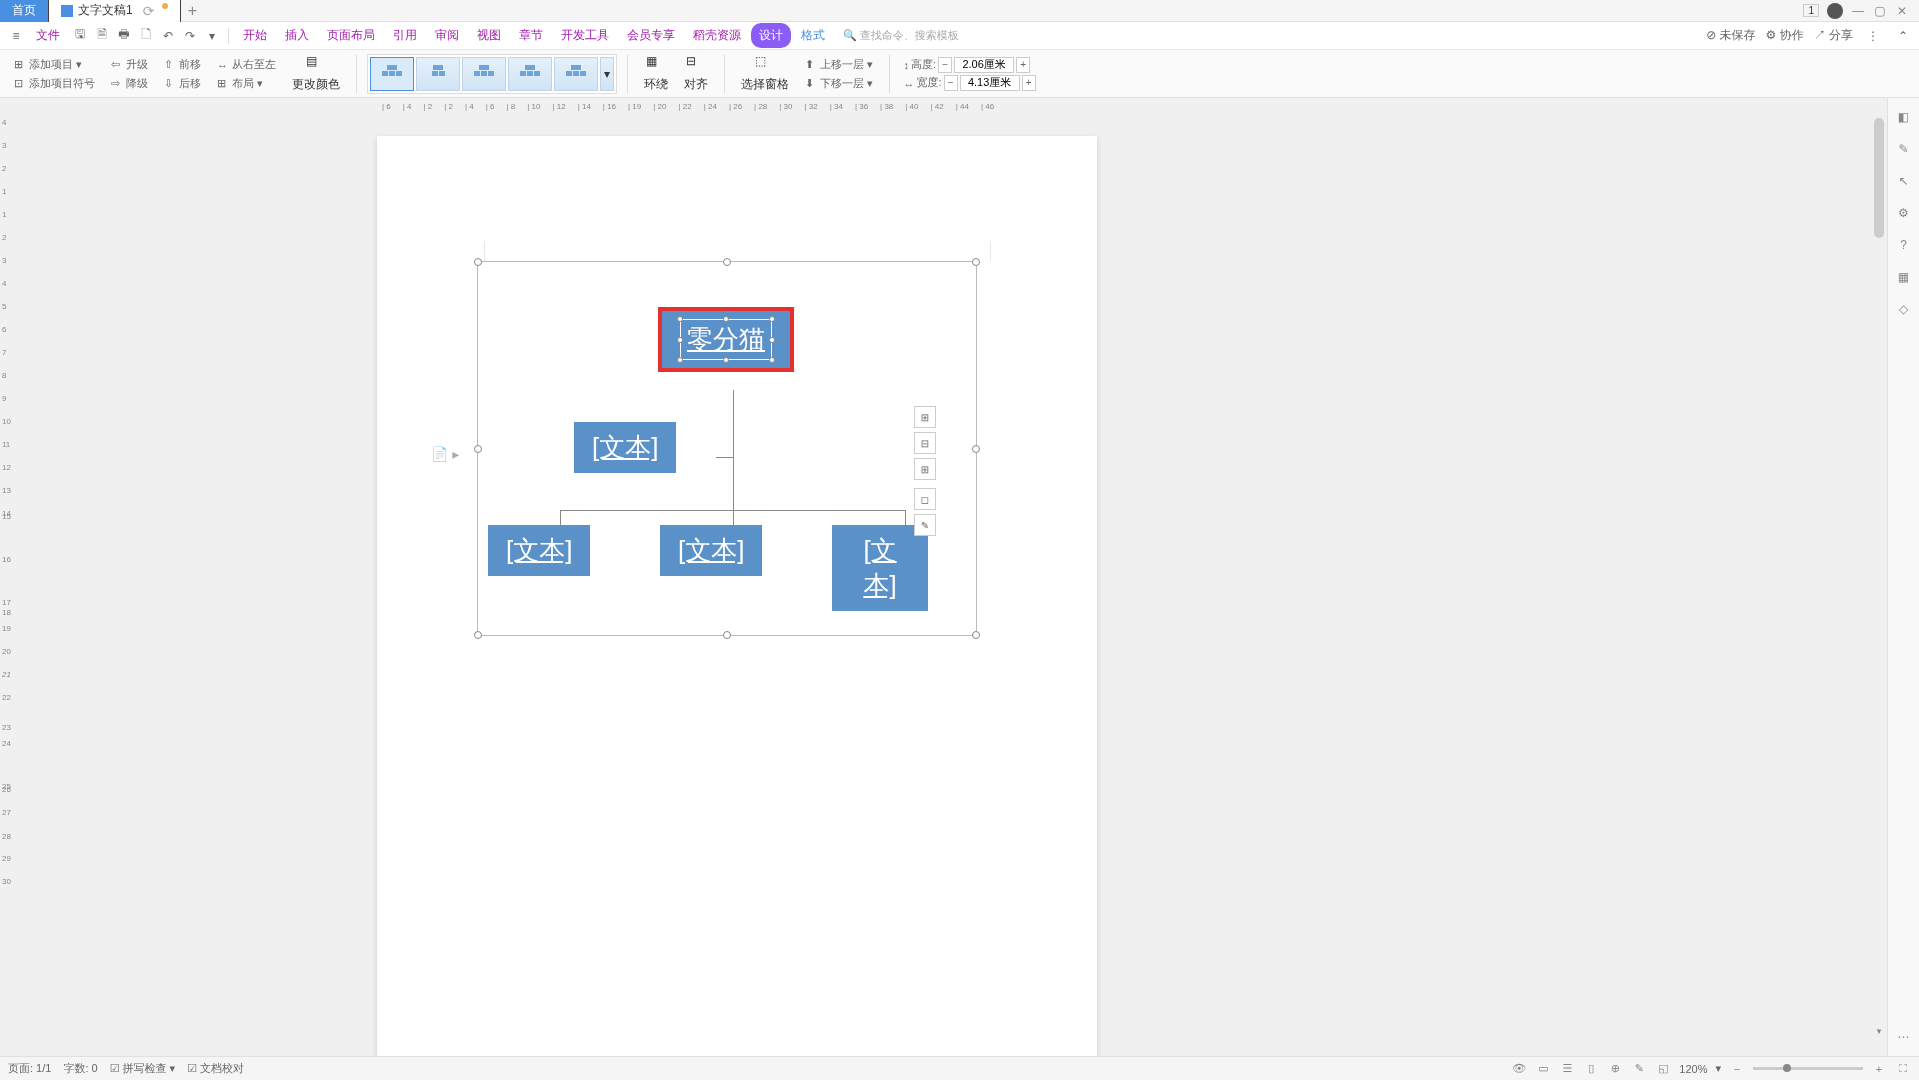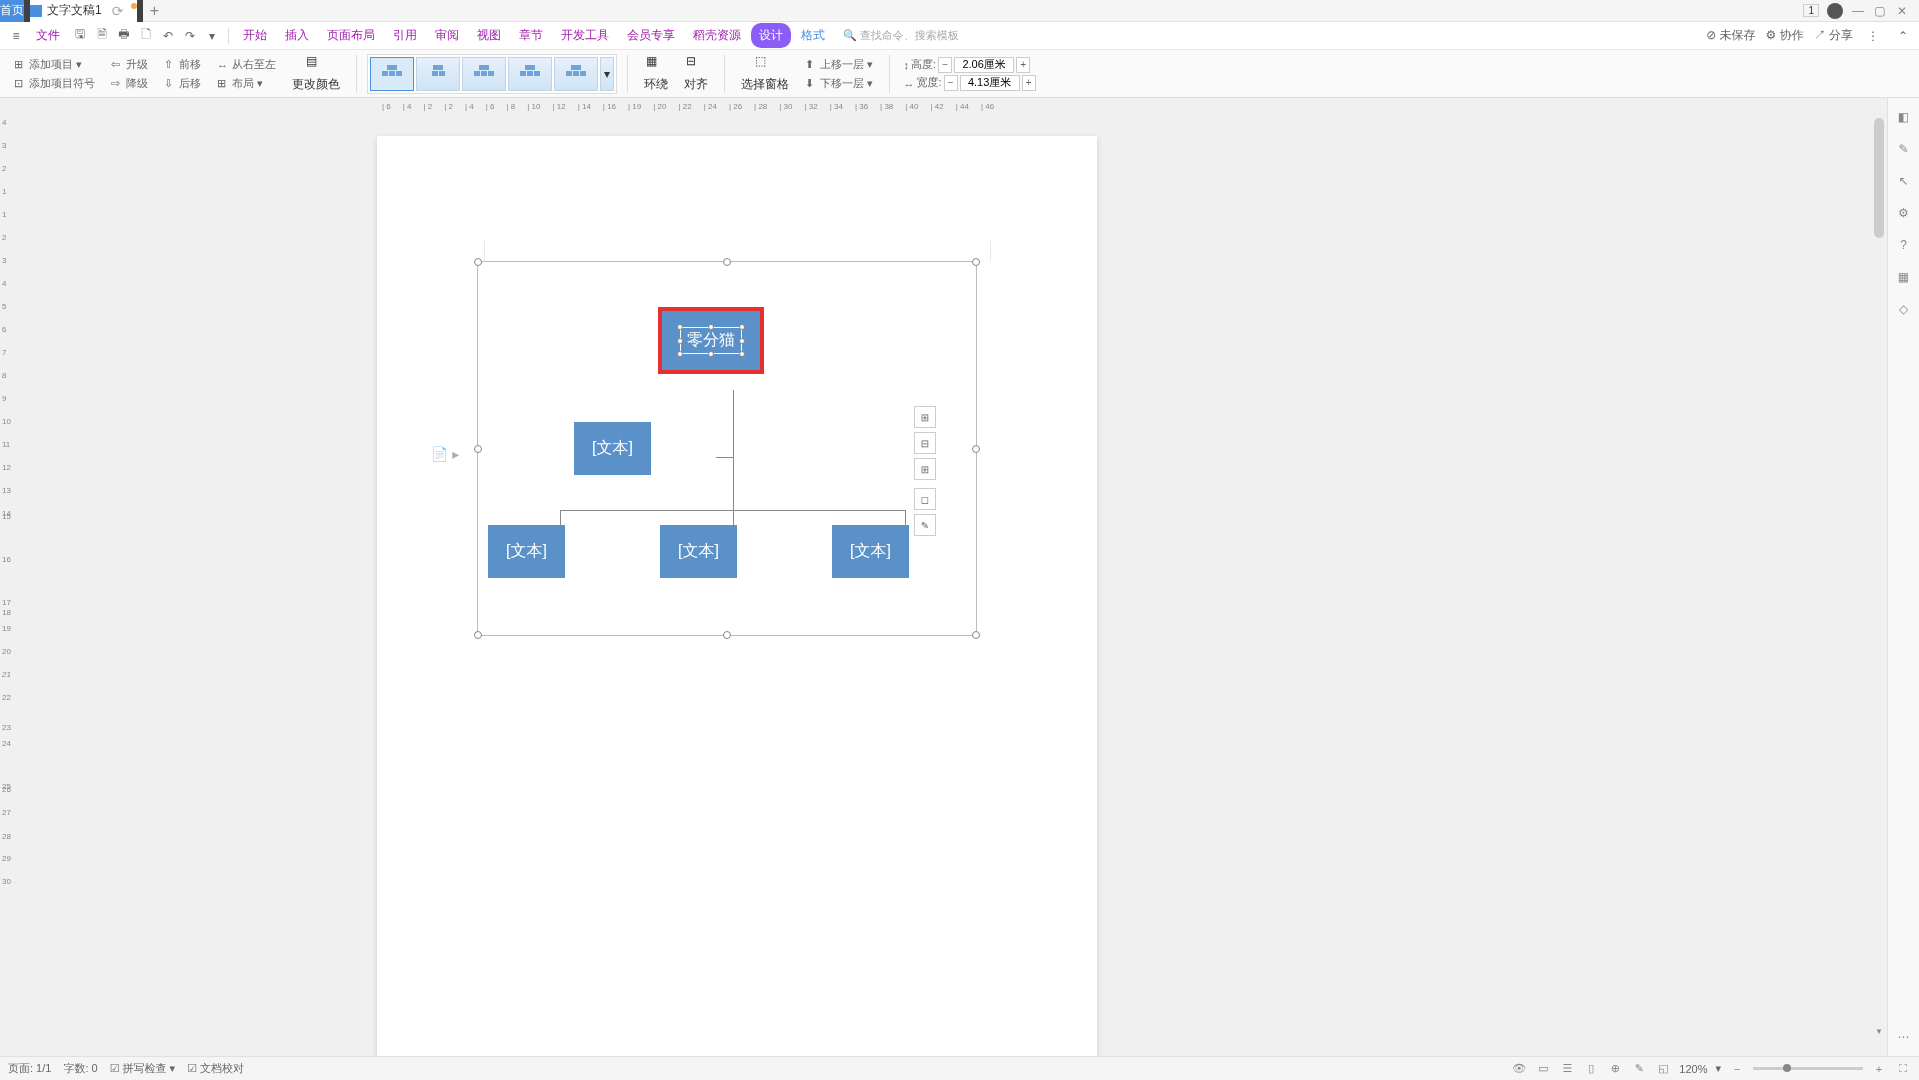--- a/index.html
+++ b/index.html
@@ -1,18 +1,18 @@
 <!DOCTYPE html>
 <html><head>
 <meta charset="utf-8">
 <style>
 * { margin: 0; padding: 0; box-sizing: border-box; font-family: "Microsoft YaHei", Arial, sans-serif; }
 body { background: #fff; width: 1919px; height: 1080px; overflow: hidden; font-size: 12px; color: #333; }
 .titlebar { height: 22px; background: #f5f5f5; display: flex; align-items: center; border-bottom: 1px solid #e0e0e0; }
-.tab { height: 22px; display: inline-flex; align-items: center; padding: 0 0; background: #fff; border-right: 6px solid #404040; cursor: pointer; }
+.tab { height: 22px; display: inline-flex; align-items: center; padding: 0 12px; background: #fff; border-right: 1px solid #404040; cursor: pointer; }
 .tab.home { background: #4a90e2; color: #fff; }
 .tab .icon-doc { width: 12px; height: 12px; background: #4a90e2; margin-right: 5px; display: inline-block; }
 .tab-controls { margin-left: 10px; color: #aaa; font-size: 14px; display: flex; gap: 8px; }
 .tab-dot { width: 6px; height: 6px; border-radius: 50%; background: #f0ad4e; display: inline-block; }
 .tab-plus { width: 22px; text-align: center; color: #888; font-size: 16px; cursor: pointer; }
 .win-controls { margin-left: auto; display: flex; align-items: center; gap: 8px; padding-right: 10px; }
 .win-controls .badge { border: 1px solid #ccc; padding: 0 4px; font-size: 10px; }
 .win-controls .avatar { width: 16px; height: 16px; border-radius: 50%; background: #555; }
 .win-controls .wbtn { width: 14px; height: 14px; color: #888; cursor: pointer; display: flex; align-items: center; justify-content: center; }
 
@@ -52,21 +52,21 @@
 .page { position: absolute; top: 38px; left: 355px; width: 720px; height: 950px; background: #fff; box-shadow: 0 2px 6px rgba(0,0,0,0.15); }
 .margin-line { position: absolute; border-left: 1px solid #e8e8e8; height: 20px; }
 .margin-line.l { top: 105px; left: 107px; }
 .margin-line.r { top: 105px; left: 613px; }
 .sel-frame { position: absolute; top: 125px; left: 100px; width: 500px; height: 375px; border: 1px solid #bbb; }
 .sel-handle { position: absolute; width: 8px; height: 8px; border: 1px solid #888; background: #fff; border-radius: 50%; }
 .h-tl { top:-4px; left:-4px; } .h-tm { top:-4px; left:calc(50% - 4px); } .h-tr { top:-4px; right:-4px; }
 .h-ml { top:calc(50% - 4px); left:-4px; } .h-mr { top:calc(50% - 4px); right:-4px; }
 .h-bl { bottom:-4px; left:-4px; } .h-bm { bottom:-4px; left:calc(50% - 4px); } .h-br { bottom:-4px; right:-4px; }
 .orgchart { position: absolute; top: 30px; left: 50px; width: 400px; }
-.node { background: #5a91c8; color: #fff; padding: 16px 18px; font-size: 16px; text-align: center; display: inline-block; }
+.node { background: #5a91c8; color: #fff; padding: 8px 18px; font-size: 26px; text-align: center; display: inline-block; text-decoration: underline; }
 .node.top { position: absolute; top: 15px; left: 130px; border: 4px solid #e63030; }
 .node.top .inner { border: 1px solid #fff; padding: 2px 6px; position: relative; }
 .inner .mh { position:absolute; width:6px; height:6px; background:#fff; border:1px solid #888; border-radius:50%; }
 .mh1{top:-4px;left:-4px;} .mh2{top:-4px;left:calc(50% - 3px);} .mh3{top:-4px;right:-4px;}
 .mh4{top:calc(50% - 3px);left:-4px;} .mh5{top:calc(50% - 3px);right:-4px;}
 .mh6{bottom:-4px;left:-4px;} .mh7{bottom:-4px;left:calc(50% - 3px);} .mh8{bottom:-4px;right:-4px;}
 .node.mid { position: absolute; top: 130px; left: 46px; }
 .node.b1 { position: absolute; top: 233px; left: -40px; }
 .node.b2 { position: absolute; top: 233px; left: 132px; }
 .node.b3 { position: absolute; top: 233px; left: 304px; }

